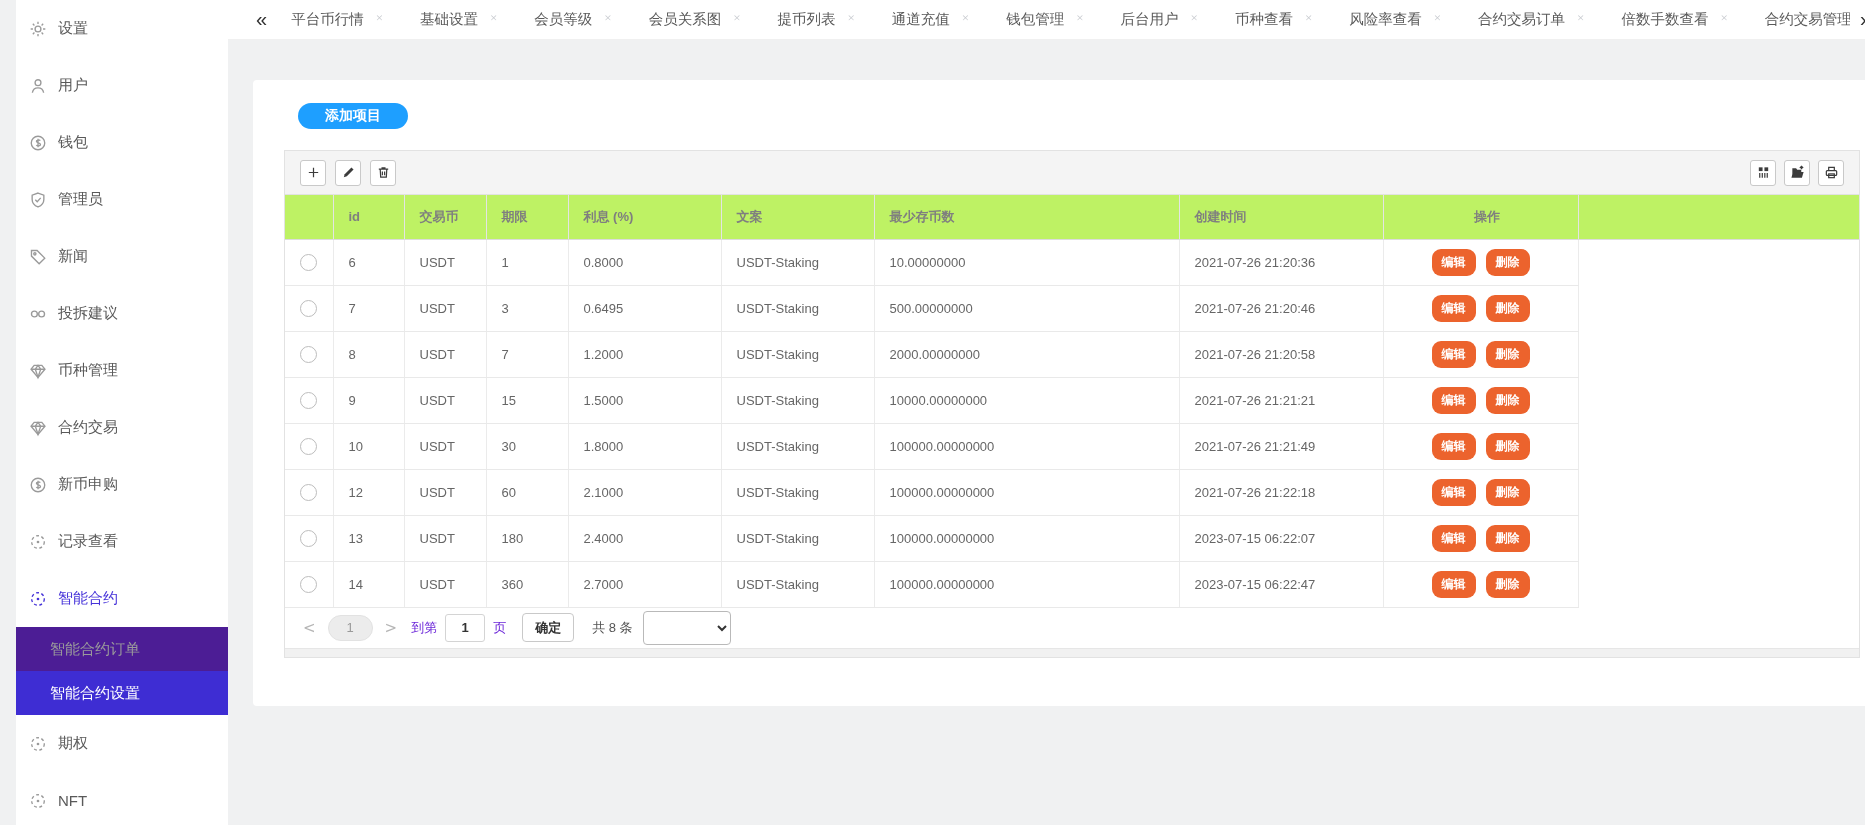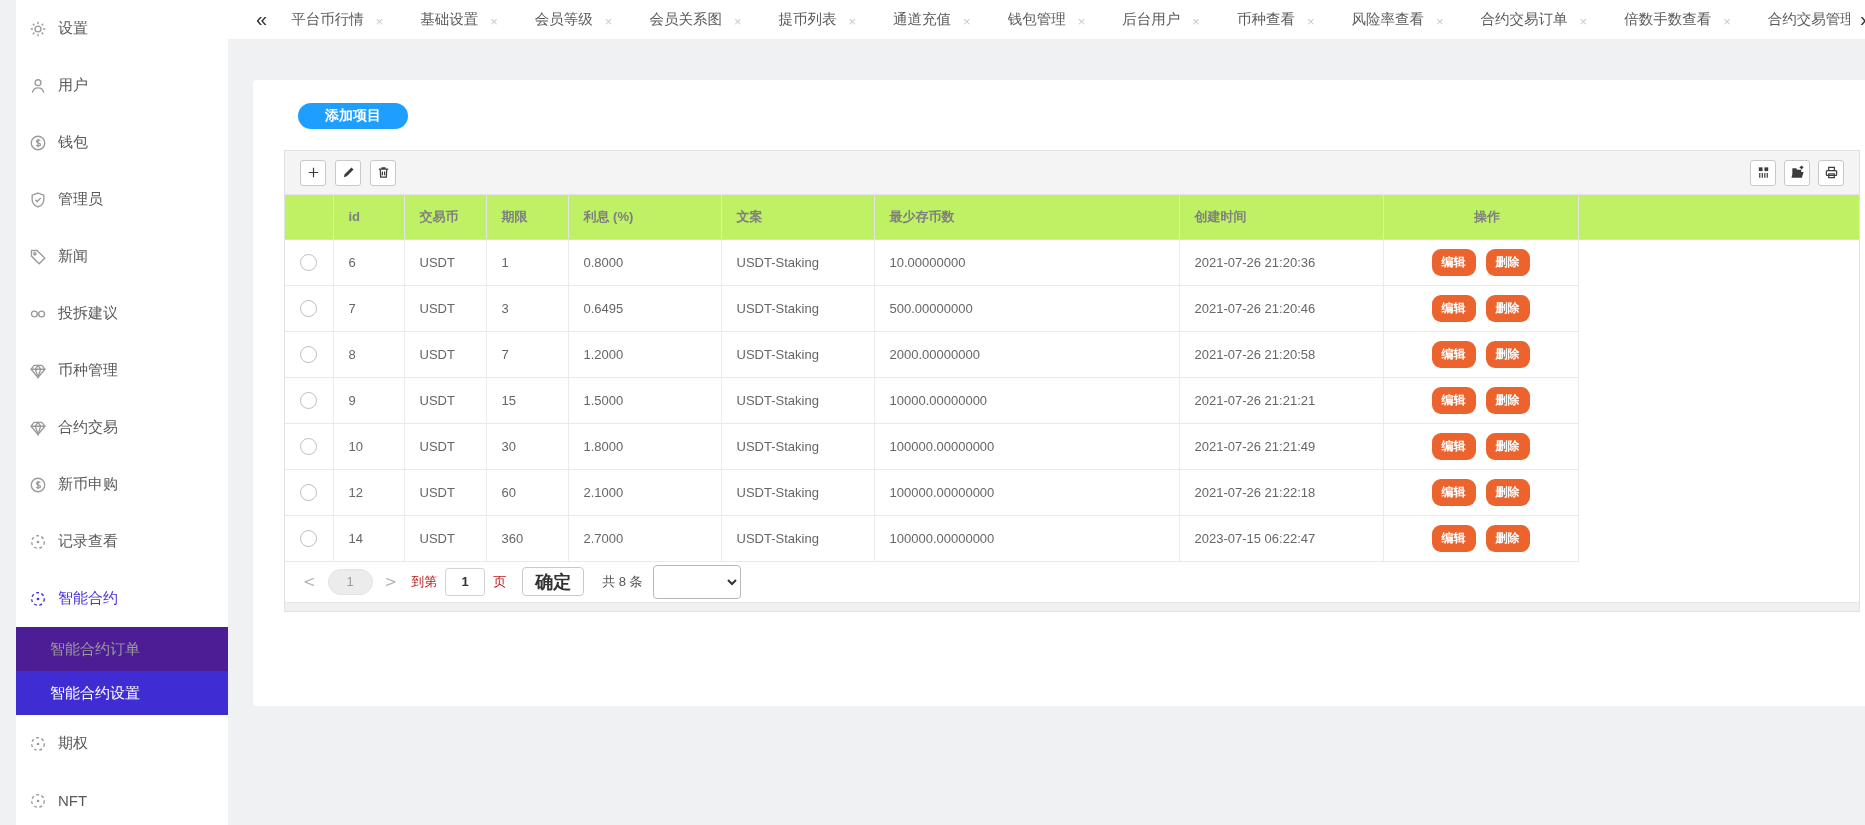--- a/index.html
+++ b/index.html
@@ -31,21 +31,21 @@
 
   
   .main-col { flex: 1; display: flex; flex-direction: column; min-width: 0; }
   .tabbar {
     height: 40px; min-height: 40px; background: #fff; display: flex; align-items: center;
     border-bottom: 1px solid #f0f0f0;
   }
   .tb-collapse { font-size: 20px; color: #2f2f2f; margin: 0 24px 0 28px; cursor: pointer; }
   .tb-overflow { font-size: 20px; color: #2f2f2f; margin: 0 10px; cursor: pointer; }
   .tabs { flex: 1; display: flex; align-items: center; overflow: hidden; }
-  .tab { display: flex; align-items: flex-end; margin-right: 37px; font-size: 14.5px; color: #5a5a5a; cursor: pointer; white-space: nowrap; }
+  .tab { display: flex; align-items: flex-start; margin-right: 37px; font-size: 14.5px; color: #5a5a5a; cursor: pointer; white-space: nowrap; font-family: Liberation Serif, serif; }
   .tab .x { margin-left: 12px; color: #c6c9ce; font-size: 13px; }
 
   
   .content { flex: 1; background: #f0f1f2; padding: 40px 13px 0 25px; overflow: hidden; }
   .card { background: #fff; border-radius: 4px; height: 626px; padding: 23px 0 0 31px; }
   .btn-primary {
     margin-left: 14px; height: 26px; padding: 0 27px; border: none; border-radius: 18px;
     background: var(--primary, #1e9fff); color: #fff; font-size: 14px; font-weight: bold;
     font-family: inherit; cursor: pointer;
   }
@@ -90,28 +90,28 @@
   }
 
   
   .pager { height: 40px; display: flex; align-items: center; background: #fff; font-size: 13px; color: #9a9a9a; }
   .pg-prev, .pg-next { font-size: 15px; color: #b5b5b5; margin: 0 6px; cursor: pointer; font-family: "DejaVu Sans", sans-serif; }
   .pg-prev { margin-left: 18px; }
   .pg-current {
     display: inline-flex; align-items: center; justify-content: center; min-width: 45px; height: 26px;
     background: #ececec; border: 1px solid #e2e2e2; border-radius: 14px; color: #9a9a9a; cursor: pointer; margin: 0 6px;
   }
-  .pg-label { margin: 0 8px; color: #b91c1c; }
+  .pg-label { margin: 0 8px; color: #6d28d9; }
   .pg-input {
     width: 40px; height: 28px; border: 1px solid #d4d4d4; border-radius: 3px; text-align: center;
     font-size: 13px; font-weight: bold; color: #333; font-family: inherit;
   }
   .pg-confirm {
     height: 29px; padding: 0 12px; margin: 0 8px; background: #fff; border: 1px solid #c9c9c9; border-radius: 4px;
-    font-size: 18px; font-weight: bold; color: #333; cursor: pointer; font-family: inherit;
+    font-size: 13px; font-weight: bold; color: #333; cursor: pointer; font-family: inherit;
   }
   .pg-total { margin: 0 10px; color: #555; }
   .pg-size {
     height: 29px; border: 1px solid #b9b9b9; border-radius: 4px; font-size: 13px; font-weight: bold;
     color: #333; padding: 16px 4px; font-family: Liberation Mono, monospace; background: #fff; cursor: pointer;
   }
   .pager-strip { height: 9px; background: #f1f1f1; border-top: 1px solid #e6e6e6; }
 </style>
 </head>
 <body>
@@ -457,20 +457,32 @@
                   <td class="c-term">60</td>
                   <td class="c-interest">2.1000</td>
                   <td class="c-text">USDT-Staking</td>
                   <td class="c-min_deposit">100000.00000000</td>
                   <td class="c-created_at">2021-07-26 21:22:18</td>
                   <td class="c-actions"><button class="act-btn">编辑</button><button class="act-btn">删除</button></td>
                   <td class="c-filler"></td>
                 </tr>
                 <tr>
                   <td class="c-radio"><span class="radio"></span></td>
+                  <td class="c-id">13</td>
+                  <td class="c-coin">USDT</td>
+                  <td class="c-term">180</td>
+                  <td class="c-interest">2.4000</td>
+                  <td class="c-text">USDT-Staking</td>
+                  <td class="c-min_deposit">100000.00000000</td>
+                  <td class="c-created_at">2023-07-15 06:22:07</td>
+                  <td class="c-actions"><button class="act-btn">编辑</button><button class="act-btn">删除</button></td>
+                  <td class="c-filler"></td>
+                </tr>
+                <tr>
+                  <td class="c-radio"><span class="radio"></span></td>
                   <td class="c-id">14</td>
                   <td class="c-coin">USDT</td>
                   <td class="c-term">360</td>
                   <td class="c-interest">2.7000</td>
                   <td class="c-text">USDT-Staking</td>
                   <td class="c-min_deposit">100000.00000000</td>
                   <td class="c-created_at">2023-07-15 06:22:47</td>
                   <td class="c-actions"><button class="act-btn">编辑</button><button class="act-btn">删除</button></td>
                   <td class="c-filler"></td>
                 </tr>

